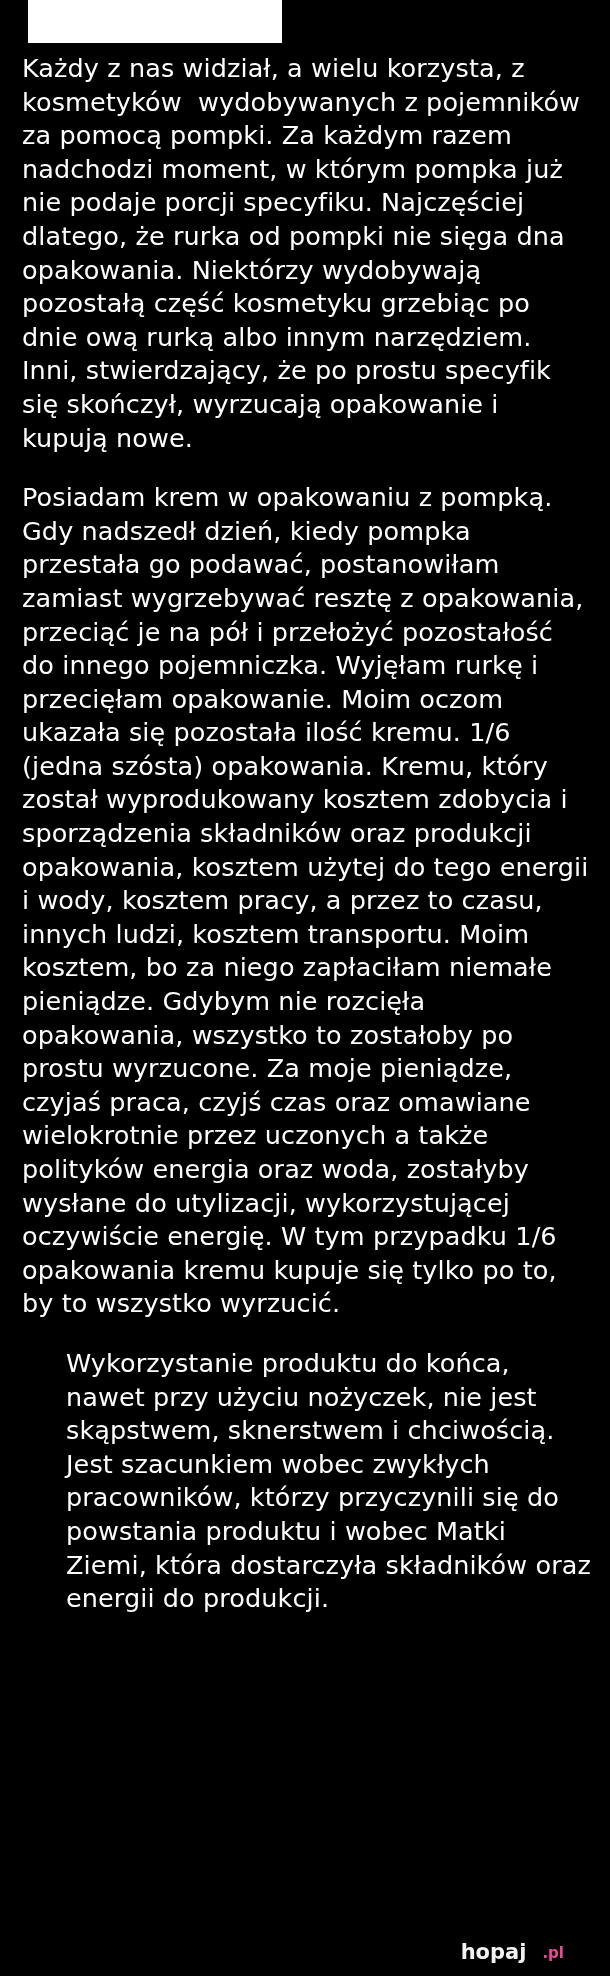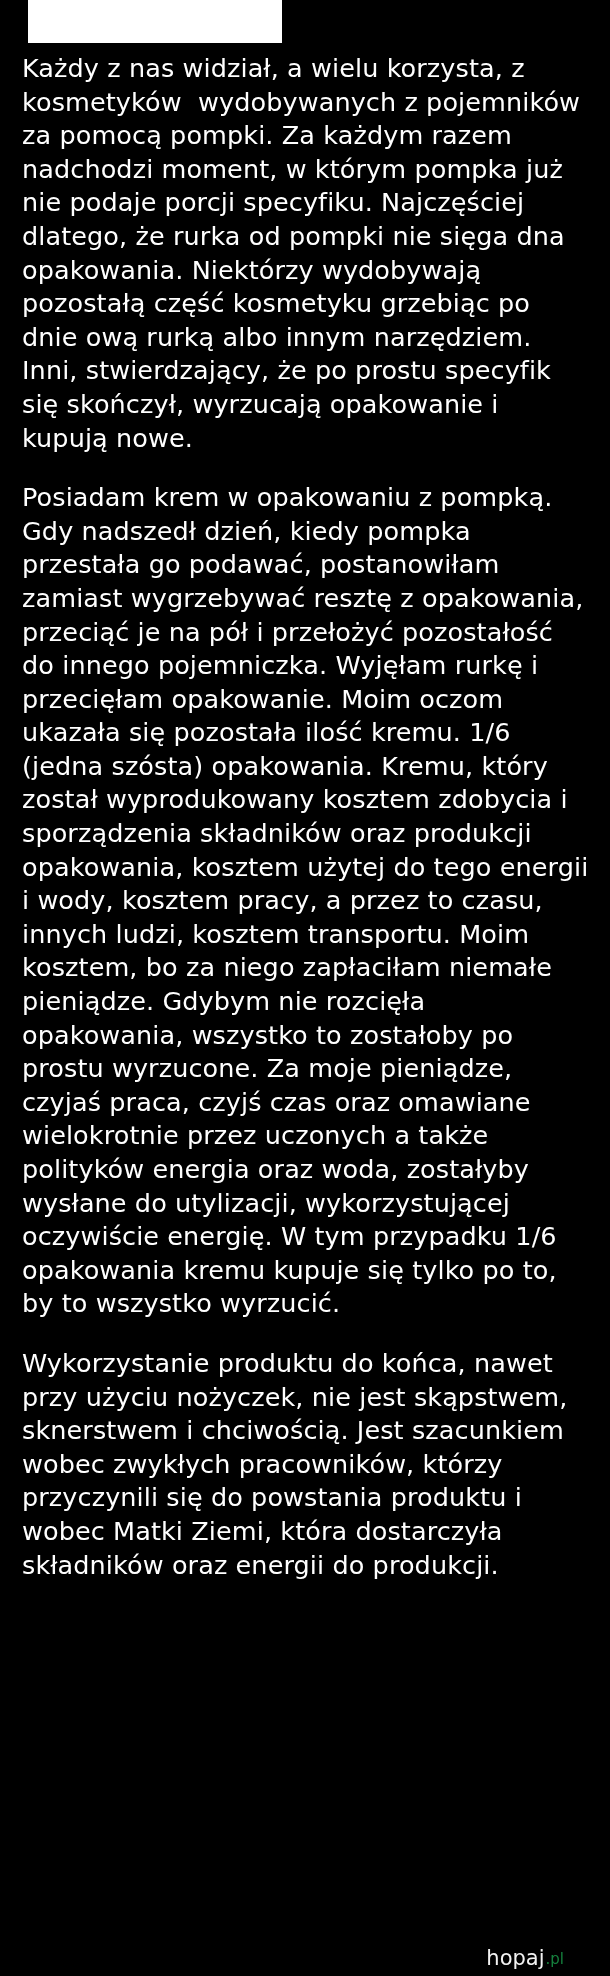--- a/index.html
+++ b/index.html
@@ -40,38 +40,39 @@
     font-size: 25.5px;
     line-height: 33.6px;
     letter-spacing: 0.1px;
     color: #ffffff;
     margin: 0 0 26px 0;
     white-space: pre-wrap;
     word-wrap: break-word;
   }
   .para:last-child {
     margin-bottom: 0;
+    margin-left: 44px;
   }
   .watermark {
     position: absolute;
     right: 8px;
-    bottom: 4px;
+    bottom: 10px;
     font-family: "DejaVu Sans", sans-serif;
     font-size: 21px;
-    font-weight: normal;
+    font-weight: bold;
     line-height: 24px;
     display: flex;
     align-items: baseline;
-    gap: 1px;
+    gap: 16px;
   }
   .wm-main {
     color: #f2f2f2;
   }
   .wm-tld {
-    color: #15803d;
+    color: #ec4899;
     font-size: 15px;
     position: relative;
     top: -1px;
     padding-left: 0;
   }
 </style>
 </head>
 <body>
 
 <div class="page">

